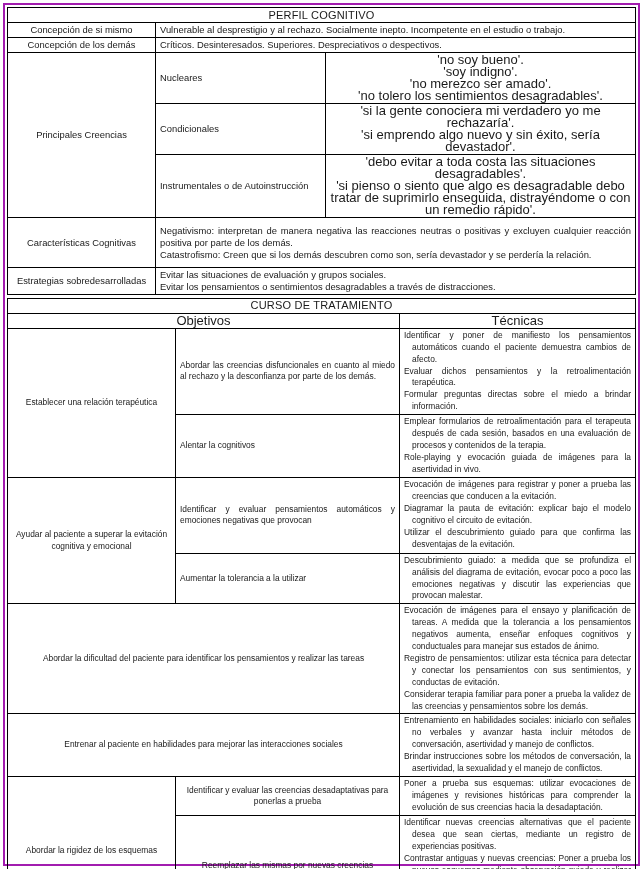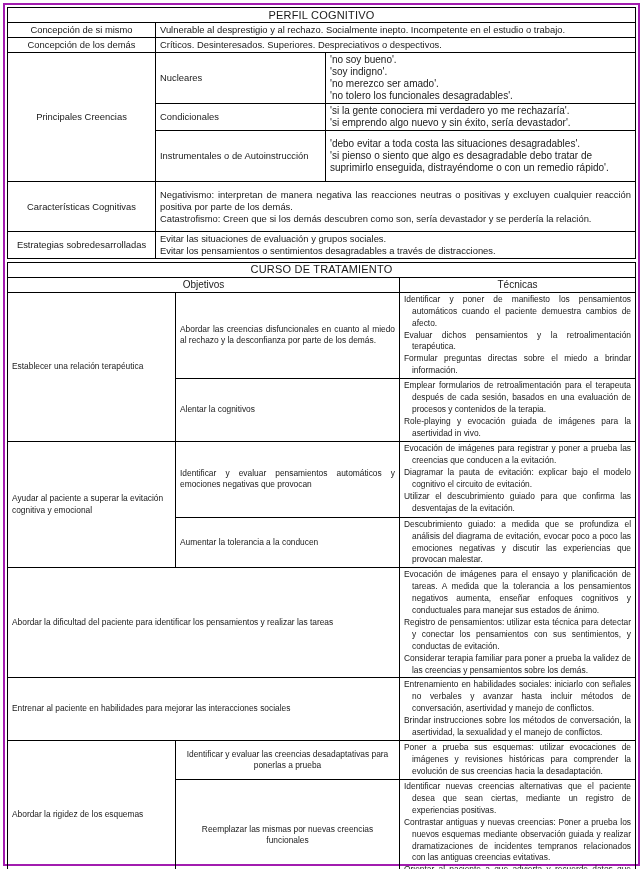--- a/index.html
+++ b/index.html
@@ -32,30 +32,30 @@
   .perfil{font-size:9.4px;line-height:12px;}
   .perfil .c1{width:148px;}
   .perfil .c2{width:170px;}
   .title{
     font-weight:bold;text-align:center;font-size:11px;
     padding:2px 4px;letter-spacing:.2px;
   }
   .lbl{font-weight:bold;text-align:center;line-height:11.5px;margin-top:13px;}
   .mid{}
   .dvl{border-left:3px double #000;}       
-  .quotes{font-size:10px;line-height:12px;text-align:left;vertical-align:middle;}
+  .quotes{font-size:13px;line-height:12px;text-align:center;vertical-align:middle;}
   .val{text-align:left;margin-left:27px;}
   .just{text-align:justify;}
   
   .curso{font-size:8.4px;line-height:11.9px;margin-top:3px;}
   .curso .k1{width:168px;}
   .curso .k2{width:224px;}
-  .colhead{font-weight:bold;text-align:center;font-size:10px;padding:2px;}
+  .colhead{font-weight:bold;text-align:center;font-size:13px;padding:2px;}
   .dvt{border-left:3px double #000;}       
-  .obj{line-height:11.5px;}
+  .obj{text-align:center;line-height:11.5px;}
   .sub{vertical-align:middle;line-height:11px;}
   .ctr{text-align:center;}
   .tech{vertical-align:top;text-align:justify;padding:1px 3px 1px 4px;margin-left:28px;}
   .ti{padding-left:8px;text-indent:-8px;text-align:justify;}
 </style>
 </head>
 <body>
 
 <div class="page">
   <div class="frame">
@@ -78,21 +78,21 @@
         <td class="lbl">Concepción de los demás</td>
         <td colspan="2" class="val dvl">Críticos. Desinteresados. Superiores. Despreciativos o despectivos.</td>
       </tr>
       <tr style="height:50px;">
         <td rowspan="3" class="lbl">Principales Creencias</td>
         <td class="mid dvl">Nucleares</td>
         <td class="quotes">
           <div>'no soy bueno'.</div>
           <div>'soy indigno'.</div>
           <div>'no merezco ser amado'.</div>
-          <div>'no tolero los funcionales desagradables'.</div>
+          <div>'no tolero los sentimientos desagradables'.</div>
         </td>
       </tr>
       <tr style="height:27px;">
         <td class="mid dvl">Condicionales</td>
         <td class="quotes">
           <div>'si la gente conociera mi verdadero yo me rechazaría'.</div>
           <div>'si emprendo algo nuevo y sin éxito, sería devastador'.</div>
         </td>
       </tr>
       <tr style="height:51px;">
@@ -154,21 +154,21 @@
       <tr style="height:76px;">
         <td rowspan="2" class="obj">Ayudar al paciente a superar la evitación cognitiva y emocional</td>
         <td class="sub just">Identificar y evaluar pensamientos automáticos y emociones negativas que provocan</td>
         <td class="tech dvt">
           <div class="ti">Evocación de imágenes para registrar y poner a prueba las creencias que conducen a la evitación.</div>
           <div class="ti">Diagramar la pauta de evitación: explicar bajo el modelo cognitivo el circuito de evitación.</div>
           <div class="ti">Utilizar el descubrimiento guiado para que confirma las desventajas de la evitación.</div>
         </td>
       </tr>
       <tr style="height:49px;">
-        <td class="sub just">Aumentar la tolerancia a la conducen</td>
+        <td class="sub just">Aumentar la tolerancia a la utilizar</td>
         <td class="tech dvt">
           <div class="ti">Descubrimiento guiado: a medida que se profundiza el análisis del diagrama de evitación, evocar poco a poco las emociones negativas y discutir las experiencias que provocan malestar.</div>
         </td>
       </tr>
 
       <tr style="height:108px;">
         <td colspan="2" class="obj">Abordar la dificultad del paciente para identificar los pensamientos y realizar las tareas</td>
         <td class="tech dvt">
           <div class="ti">Evocación de imágenes para el ensayo y planificación de tareas. A medida que la tolerancia a los pensamientos negativos aumenta, enseñar enfoques cognitivos y conductuales para manejar sus estados de ánimo.</div>
           <div class="ti">Registro de pensamientos: utilizar esta técnica para detectar y conectar los pensamientos con sus sentimientos, y conductas de evitación.</div>

